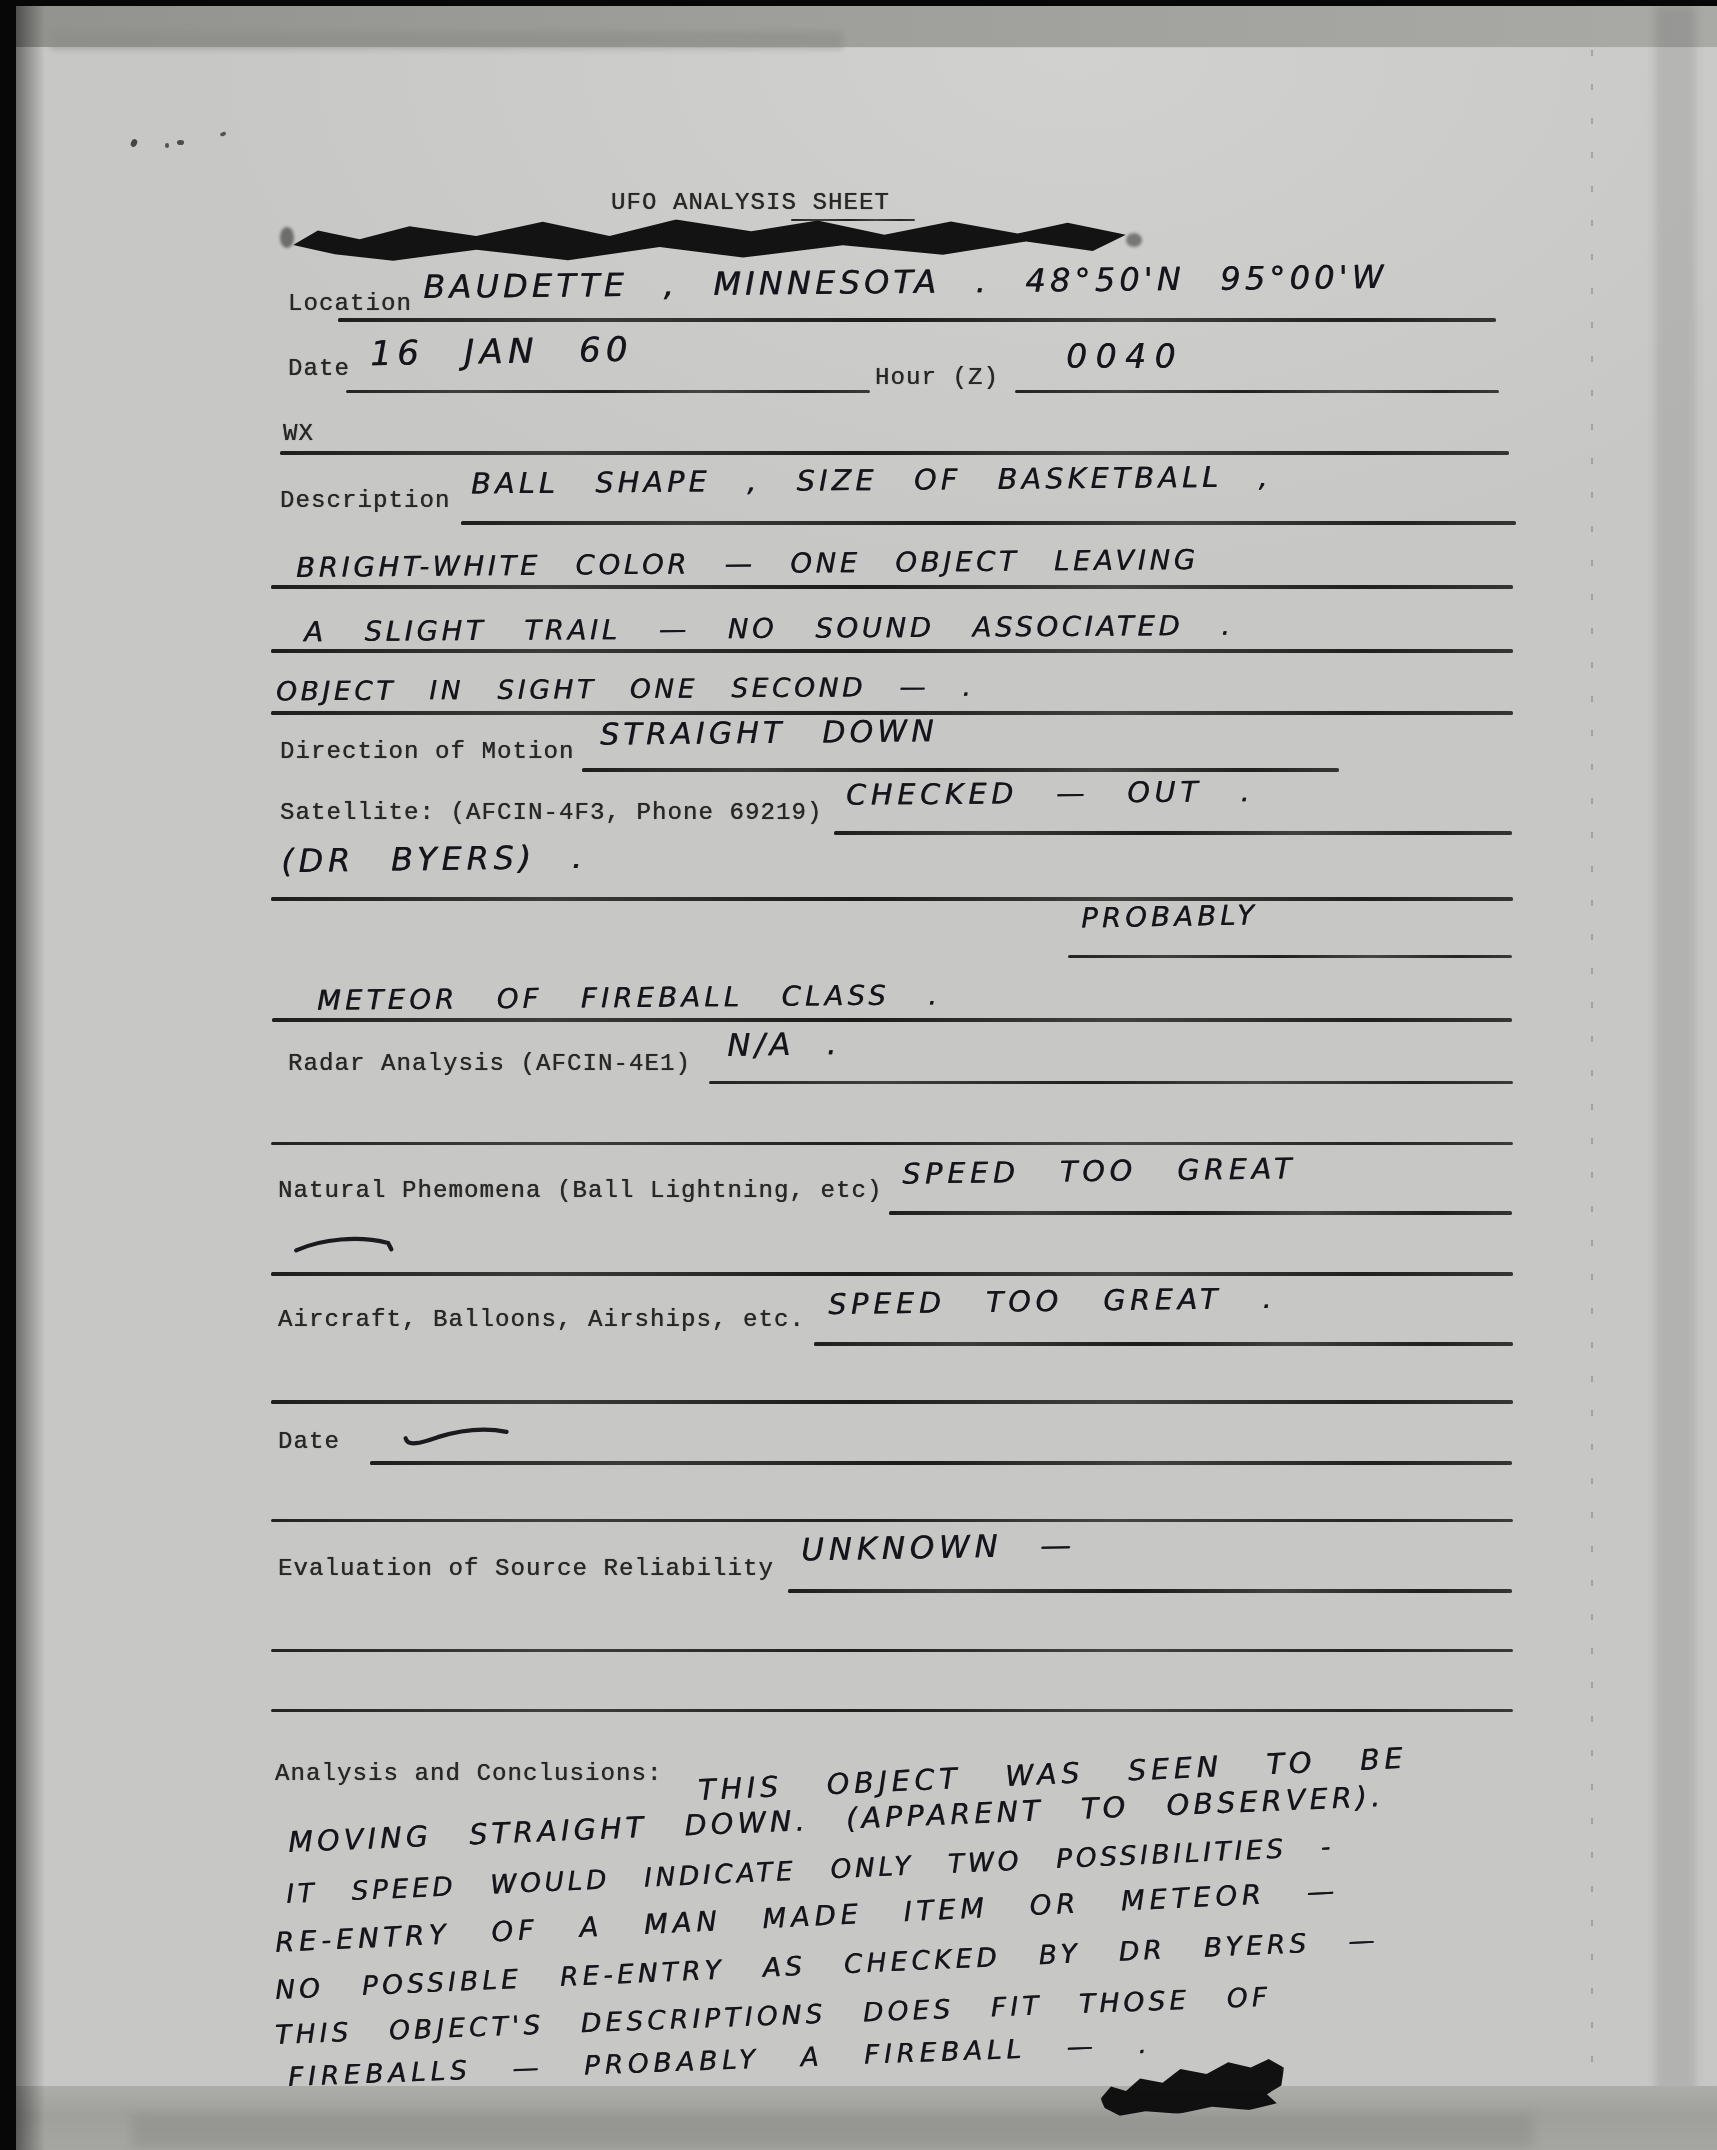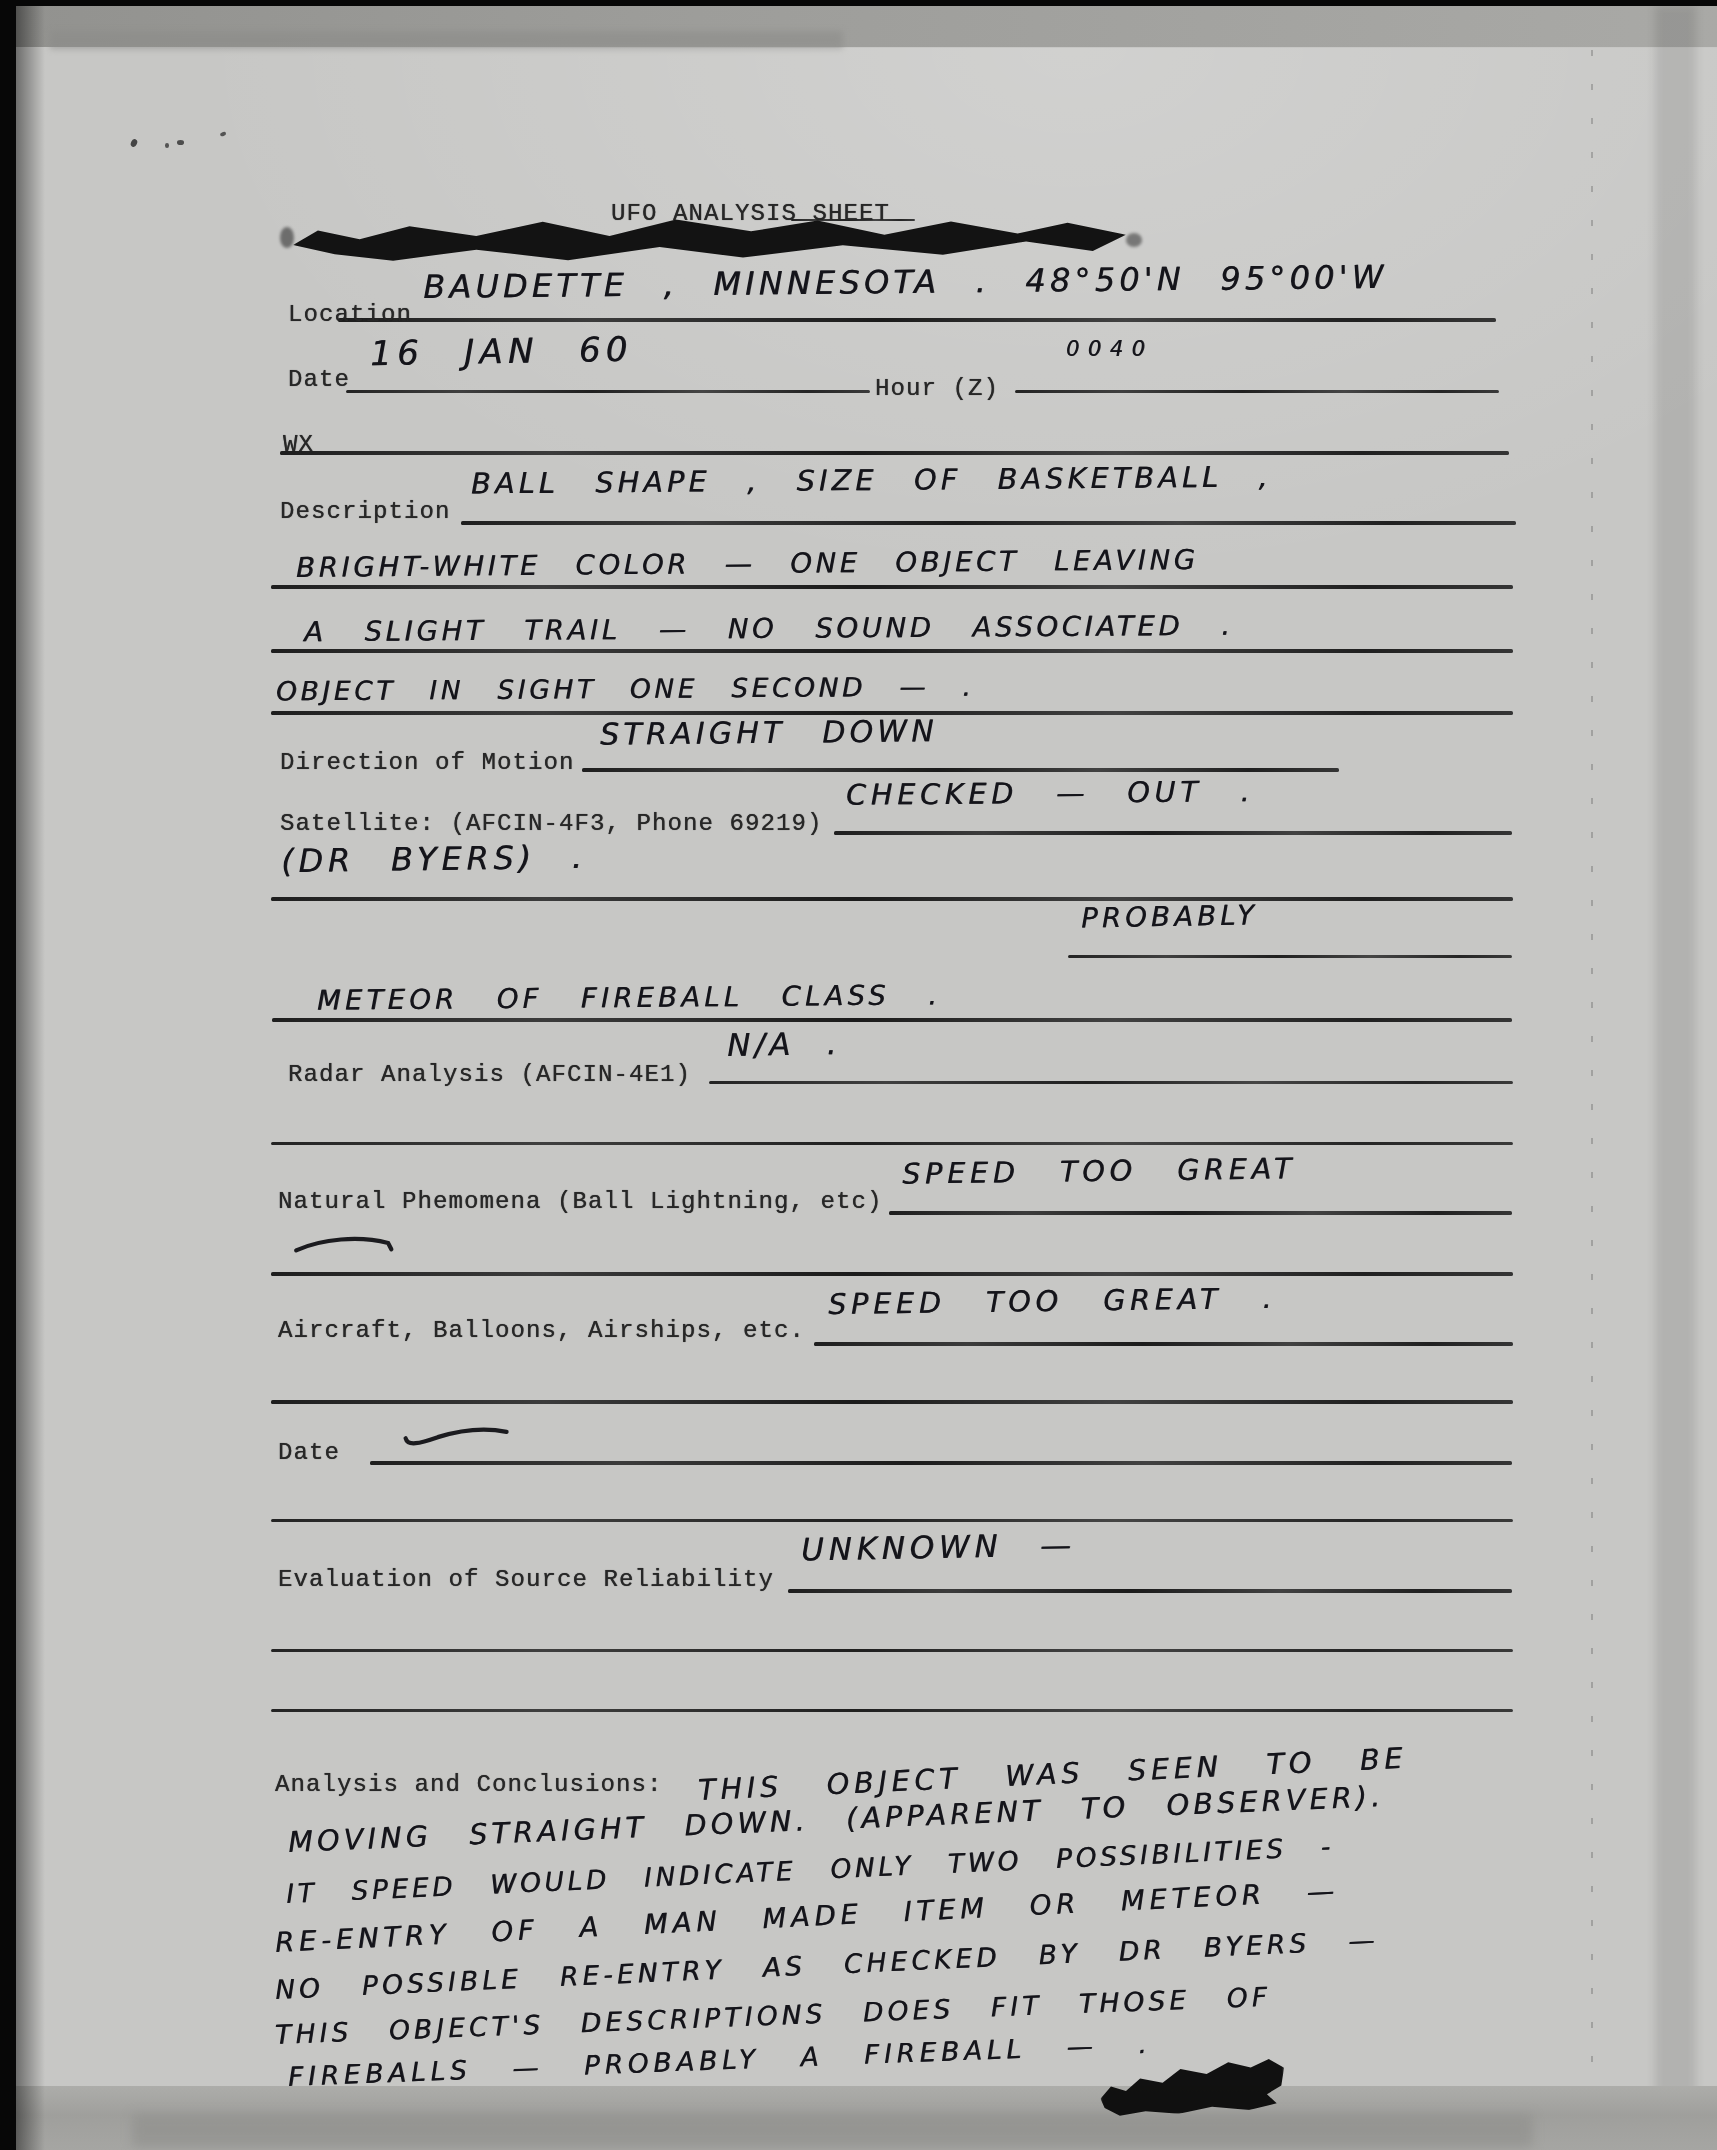--- a/index.html
+++ b/index.html
@@ -18,21 +18,21 @@
                    background:linear-gradient(90deg,rgba(0,0,0,.45),rgba(0,0,0,0));}
   .edge-top-black{position:absolute;left:0;top:0;width:100%;height:5.8px;background:#070707;}
   .band-bottom{position:absolute;left:16px;bottom:0;right:0;height:65px;
                background:linear-gradient(180deg,#adadaa 0%,#9f9f9c 45%,#a6a6a3 100%);}
   .band-bottom-dark{position:absolute;left:132px;bottom:4.2px;width:1401px;height:33px;background:#8e8e8b;opacity:.6;filter:blur(5.3px);}
   .fold-line{position:absolute;left:1591px;top:50px;width:1.6px;height:2031px;opacity:.45;
              background:repeating-linear-gradient(180deg,rgba(45,45,45,.55) 0 6.3px,rgba(45,45,45,0) 6.3px 34px);}
   
   .typed{position:absolute;font-family:"Liberation Mono","DejaVu Sans Mono",monospace;
          font-size:24px;color:#272727;letter-spacing:1.1px;white-space:nowrap;z-index:4;
-         text-shadow:0 0 0.8px rgba(25,25,25,.8), 0.5px 0 0 rgba(25,25,25,.25);margin-top:11px;}
+         text-shadow:0 0 0.8px rgba(25,25,25,.8), 0.5px 0 0 rgba(25,25,25,.25);}
   .hw{position:absolute;font-family:"DejaVu Sans",sans-serif;font-style:italic;color:#14141a;
       white-space:nowrap;letter-spacing:3.7px;word-spacing:18px;z-index:5;
       text-shadow:0.6px 0 0 rgba(18,18,24,.85);}
   .rule{position:absolute;height:2.6px;border-radius:1.6px;z-index:2;filter:blur(0.4px);opacity:.92;
         background:linear-gradient(90deg,#161616,#343434 22%,#121212 47%,#3a3a3a 68%,#181818 88%,#2e2e2e);}
   .rule-heavy{height:3.7px;opacity:.95;}
   .redaction{position:absolute;background:#0c0c0c;z-index:6;filter:blur(1.6px);}
   .speck{position:absolute;background:#242424;border-radius:50%;z-index:6;}
   .dash-svg{position:absolute;z-index:5;}
 </style>
@@ -67,21 +67,21 @@
   <div class="speck" style="left:1126px;top:233px;width:16px;height:13.7px;opacity:.5;filter:blur(1.6px);"></div>
 
   <div class="typed" style="left:288px;top:290px;">Location</div>
   <div class="hw" style="left:423px;top:263px;font-size:32px;letter-spacing:4.2px;word-spacing:21px;transform:rotate(-.6deg);">BAUDETTE , MINNESOTA .  48°50'N   95°00'W</div>
   <div class="rule rule-heavy" style="left:338px;top:318px;width:1158px;"></div>
 
   <div class="typed" style="left:288px;top:355px;">Date</div>
   <div class="hw" style="left:370px;top:331px;font-size:34px;letter-spacing:5.3px;word-spacing:24px;transform:rotate(-1deg);">16 JAN 60</div>
   <div class="rule" style="left:346px;top:390px;width:524px;"></div>
   <div class="typed" style="left:875px;top:364px;text-align:center;">Hour (Z)</div>
-  <div class="hw" style="left:1066px;top:337px;font-size:21px;letter-spacing:8.5px;">0040</div>
+  <div class="hw" style="left:1066px;top:337px;font-size:33px;letter-spacing:8.5px;">0040</div>
   <div class="rule" style="left:1015px;top:390px;width:484px;"></div>
 
   <div class="typed" style="left:283px;top:420px;">WX</div>
   <div class="rule rule-heavy" style="left:280px;top:451px;width:1229px;"></div>
 
   <div class="typed" style="left:280px;top:487px;">Description</div>
   <div class="hw" style="left:471px;top:463px;font-size:28.6px;letter-spacing:4.2px;word-spacing:23px;transform:rotate(-.5deg);">BALL SHAPE , SIZE OF BASKETBALL ,</div>
   <div class="rule rule-heavy" style="left:461px;top:521px;width:1055px;"></div>
 
   <div class="hw" style="left:296px;top:547px;font-size:27.5px;letter-spacing:3.7px;word-spacing:22px;transform:rotate(-.5deg);">BRIGHT-WHITE COLOR — ONE OBJECT LEAVING</div>

